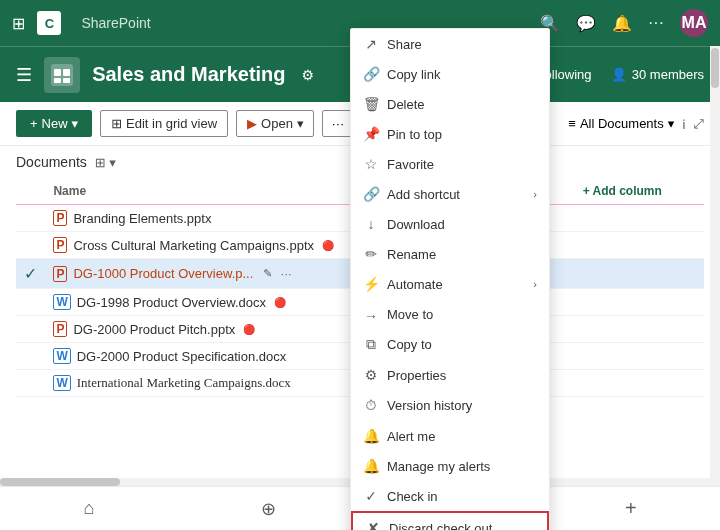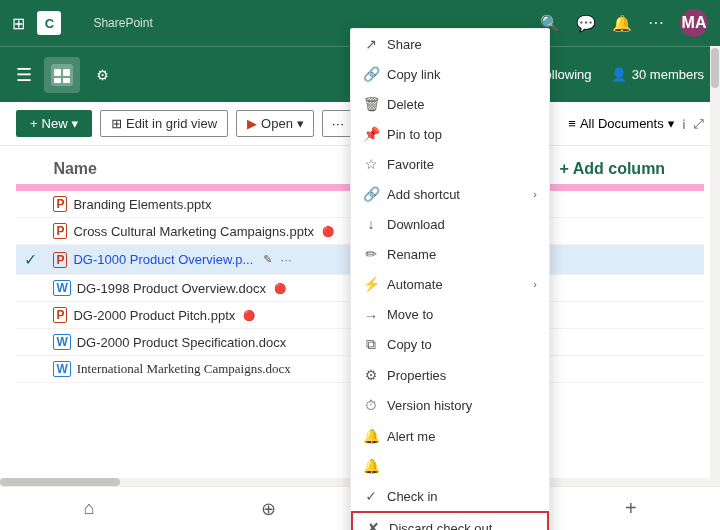--- a/index.html
+++ b/index.html
@@ -177,22 +177,22 @@
     
     .file-table {
       width: 100%;
       border-collapse: collapse;
     }
     .file-table th {
       text-align: left;
       padding: 6px 8px;
       color: #605e5c;
       font-weight: 600;
-      font-size: 16px;
-      border-bottom: 7px solid #f9a8d4;
+      font-size: 12px;
+      border-bottom: 1px solid #f9a8d4;
       white-space: nowrap;
     }
     .file-table td {
       padding: 5px 8px;
       border-bottom: 1px solid #f3f2f1;
       font-size: 13px;
       color: #323130;
       white-space: nowrap;
     }
     .file-table tr.selected td {
@@ -290,21 +290,21 @@
     }
   </style>
 </head>
 <body>
 
 <div class="top-nav">
   <span style="color:#fff;font-size:16px;cursor:pointer;">⊞</span>
   <div class="top-nav-logo">
     <div class="logo-icon">C</div>
   </div>
-  <span style="color:rgba(255,255,255,0.8);font-size:12px;margin-left:20px;">SharePoint</span>
+  <span style="color:rgba(255,255,255,0.8);font-size:14px;margin-left:8px;">SharePoint</span>
   <div class="top-nav-spacer"></div>
   <div class="top-nav-icons">
     <span style="cursor:pointer;">🔍</span>
     <span style="cursor:pointer;">💬</span>
     <span style="cursor:pointer;">🔔</span>
     <span style="cursor:pointer;color:#fff;">···</span>
     <div class="avatar">MA</div>
   </div>
 </div>
 
@@ -312,20 +312,21 @@
   <span style="color:#fff;font-size:18px;cursor:pointer;">☰</span>
   <div class="site-icon">
     <svg width="22" height="22" viewBox="0 0 22 22" fill="none">
         <rect width="22" height="22" rx="3" fill="rgba(255,255,255,0.25)"></rect>
         <rect x="3" y="5" width="7" height="7" rx="1" fill="#fff"></rect>
         <rect x="12" y="5" width="7" height="7" rx="1" fill="#fff"></rect>
         <rect x="3" y="14" width="7" height="5" rx="1" fill="#fff"></rect>
         <rect x="12" y="14" width="7" height="5" rx="1" fill="#fff"></rect>
       </svg>
   </div>
+  <span class="site-title">Sales and Marketing</span>
   <span class="site-settings-icon">⚙</span>
   <div class="site-header-spacer"></div>
   <div class="site-header-actions">
     <div class="not-following">
       <span>☆</span>
       <span>Not following</span>
     </div>
     <div class="members">
       <span>👤</span>
       <span>30 members</span>
@@ -355,20 +356,24 @@
       <span>≡</span>
       <span>All Documents</span>
       <span>▾</span>
     </div>
     <span style="cursor:pointer;color:#605e5c;">ℹ</span>
     <span style="cursor:pointer;color:#605e5c;">⤢</span>
   </div>
 </div>
 
 <div class="docs-area">
+  <div class="docs-header">
+    <span class="docs-title">Documents</span>
+    <span class="docs-view-icon">⊞ ▾</span>
+  </div>
   <table class="file-table">
     <thead>
       <tr>
         <th style="width:20px;"></th>
         <th style="cursor:pointer;">Name</th>
         <th style="cursor:pointer;">Modified By</th>
         <th style="cursor:pointer;color:#1a6b4a;">+ Add column</th>
       </tr>
     </thead>
     <tbody id="file-tbody">
@@ -394,21 +399,21 @@
       </div>
     </td>
           <td style="color:#605e5c;">Wilber</td>
           <td></td>
         </tr>
         <tr class="selected">
           <td><span style="color:#1a6b4a;font-size:16px;">✓</span></td>
           <td>
       <div class="file-row-name">
         <span style="color:#c43e1c;font-weight:bold;font-size:12px;border:1px solid #c43e1c;padding:0 2px;border-radius:2px;">P</span>
-        <span style="color:#1d4ed8;">DG-1000 Product Overview.p...</span>
+        <span style="color:#c2410c;">DG-1000 Product Overview.p...</span>
         <span style="margin-left:4px;color:#605e5c;font-size:11px;">✎</span>
     <span style="margin-left:2px;color:#605e5c;font-size:11px;">···</span>
       </div>
     </td>
           <td style="color:#605e5c;">an Bowen</td>
           <td></td>
         </tr>
         <tr>
           <td></td>
           <td>
@@ -515,20 +520,21 @@
     <div class="menu-item">
       <span class="menu-icon">⏱</span>
     <span>Version history</span>
     </div>
     <div class="menu-item">
       <span class="menu-icon">🔔</span>
     <span>Alert me</span>
     </div>
     <div class="menu-item">
       <span class="menu-icon">🔔</span>
+    <span>Manage my alerts</span>
     </div>
     <div class="menu-item">
       <span class="menu-icon">✓</span>
     <span>Check in</span>
     </div>
     <div class="menu-item highlighted" style="border: 2px solid rgb(209, 52, 56);">
       <span class="menu-icon">✘</span>
     <span>Discard check out</span>
     </div>
   </div>

